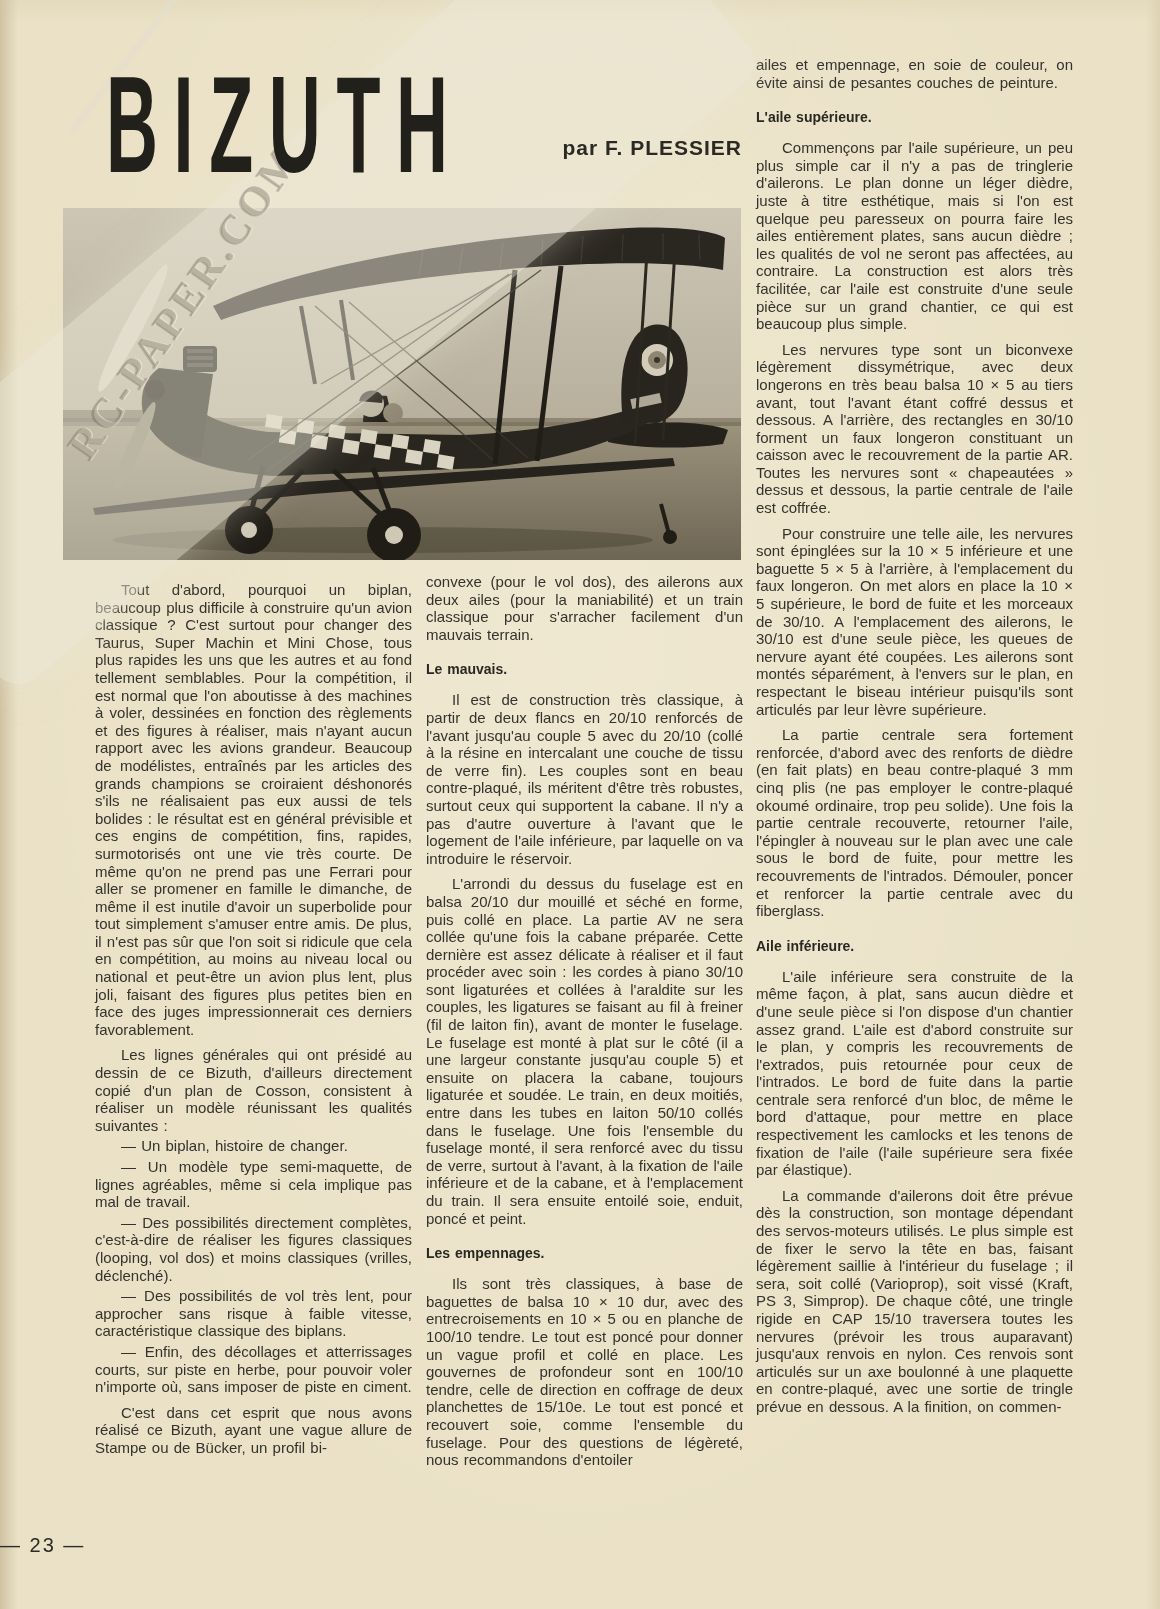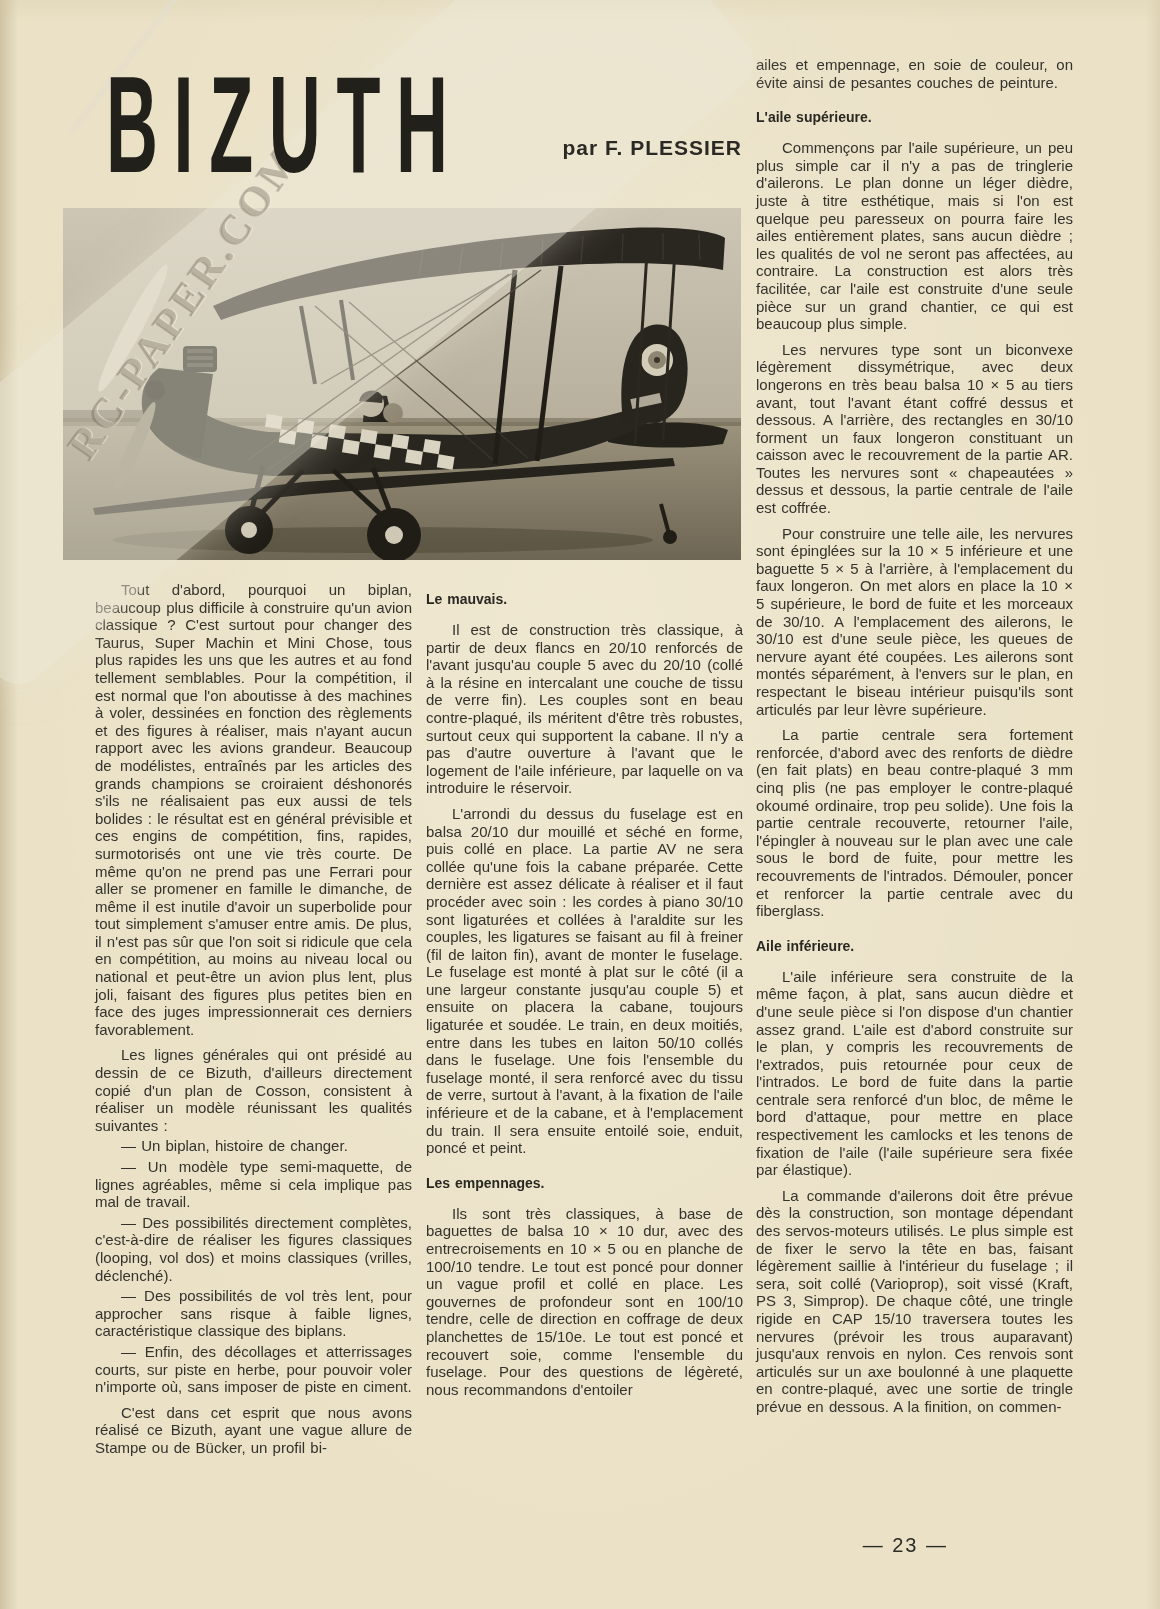--- a/index.html
+++ b/index.html
@@ -68,22 +68,22 @@
   .col p{margin:0;}
   .col .cont{margin:0 0 0 0;}
   .col .para{text-indent:26px;margin-top:8px;}
   .col .bullet{text-indent:26px;margin-top:3px;}
   .col h3.heading{
     font-size:14px;line-height:18px;margin:17px 0 13px;
     font-weight:bold;color:#292722;text-align:left;
   }
 
   .footer{
-    position:absolute;left:12px;top:1534px;width:936px;z-index:3;
-    text-align:right;font-size:20px;color:#2c2b26;letter-spacing:2px;
+    position:absolute;left:0;top:1534px;width:936px;z-index:3;
+    text-align:left;font-size:20px;color:#2c2b26;letter-spacing:2px;
   }
 </style>
 </head>
 <body>
 
 <div class="page">
 
   <div class="photo">
     <svg viewBox="0 0 678 352" preserveAspectRatio="none">
       <defs>
@@ -205,25 +205,26 @@
 
   <div class="title">BIZUTH</div>
   <div class="byline">par F. PLESSIER</div>
 
   <div class="col col-left">
       <p class="para">Tout d'abord, pourquoi un biplan, beaucoup plus difficile à construire qu'un avion classique ? C'est surtout pour changer des Taurus, Super Machin et Mini Chose, tous plus rapides les uns que les autres et au fond tellement semblables. Pour la compétition, il est normal que l'on aboutisse à des machines à voler, dessinées en fonction des règlements et des figures à réaliser, mais n'ayant aucun rapport avec les avions grandeur. Beaucoup de modélistes, entraînés par les articles des grands champions se croiraient déshonorés s'ils ne réalisaient pas eux aussi de tels bolides : le résultat est en général prévisible et ces engins de compétition, fins, rapides, surmotorisés ont une vie très courte. De même qu'on ne prend pas une Ferrari pour aller se promener en famille le dimanche, de même il est inutile d'avoir un superbolide pour tout simplement s'amuser entre amis. De plus, il n'est pas sûr que l'on soit si ridicule que cela en compétition, au moins au niveau local ou national et peut-être un avion plus lent, plus joli, faisant des figures plus petites bien en face des juges impressionnerait ces derniers favorablement.</p>
       <p class="para">Les lignes générales qui ont présidé au dessin de ce Bizuth, d'ailleurs directement copié d'un plan de Cosson, consistent à réaliser un modèle réunissant les qualités suivantes :</p>
       <p class="bullet">— Un biplan, histoire de changer.</p>
       <p class="bullet">— Un modèle type semi-maquette, de lignes agréables, même si cela implique pas mal de travail.</p>
       <p class="bullet">— Des possibilités directement complètes, c'est-à-dire de réaliser les figures classiques (looping, vol dos) et moins classiques (vrilles, déclenché).</p>
-      <p class="bullet">— Des possibilités de vol très lent, pour approcher sans risque à faible lignes, caractéristique classique des biplans.</p>
+      <p class="bullet">— Des possibilités de vol très lent, pour approcher sans risque à faible vitesse, caractéristique classique des biplans.</p>
       <p class="bullet">— Enfin, des décollages et atterrissages courts, sur piste en herbe, pour pouvoir voler n'importe où, sans imposer de piste en ciment.</p>
       <p class="para">C'est dans cet esprit que nous avons réalisé ce Bizuth, ayant une vague allure de Stampe ou de Bücker, un profil bi-</p>
     </div>
   <div class="col col-middle">
+      <p class="cont">convexe (pour le vol dos), des ailerons aux deux ailes (pour la maniabilité) et un train classique pour s'arracher facilement d'un mauvais terrain.</p>
       <h3 class="heading">Le mauvais.</h3>
       <p class="para">Il est de construction très classique, à partir de deux flancs en 20/10 renforcés de l'avant jusqu'au couple 5 avec du 20/10 (collé à la résine en intercalant une couche de tissu de verre fin). Les couples sont en beau contre-plaqué, ils méritent d'être très robustes, surtout ceux qui supportent la cabane. Il n'y a pas d'autre ouverture à l'avant que le logement de l'aile inférieure, par laquelle on va introduire le réservoir.</p>
       <p class="para">L'arrondi du dessus du fuselage est en balsa 20/10 dur mouillé et séché en forme, puis collé en place. La partie AV ne sera collée qu'une fois la cabane préparée. Cette dernière est assez délicate à réaliser et il faut procéder avec soin : les cordes à piano 30/10 sont ligaturées et collées à l'araldite sur les couples, les ligatures se faisant au fil à freiner (fil de laiton fin), avant de monter le fuselage. Le fuselage est monté à plat sur le côté (il a une largeur constante jusqu'au couple 5) et ensuite on placera la cabane, toujours ligaturée et soudée. Le train, en deux moitiés, entre dans les tubes en laiton 50/10 collés dans le fuselage. Une fois l'ensemble du fuselage monté, il sera renforcé avec du tissu de verre, surtout à l'avant, à la fixation de l'aile inférieure et de la cabane, et à l'emplacement du train. Il sera ensuite entoilé soie, enduit, poncé et peint.</p>
       <h3 class="heading">Les empennages.</h3>
       <p class="para">Ils sont très classiques, à base de baguettes de balsa 10 × 10 dur, avec des entrecroisements en 10 × 5 ou en planche de 100/10 tendre. Le tout est poncé pour donner un vague profil et collé en place. Les gouvernes de profondeur sont en 100/10 tendre, celle de direction en coffrage de deux planchettes de 15/10e. Le tout est poncé et recouvert soie, comme l'ensemble du fuselage. Pour des questions de légèreté, nous recommandons d'entoiler</p>
     </div>
   <div class="col col-right">
       <p class="cont">ailes et empennage, en soie de couleur, on évite ainsi de pesantes couches de peinture.</p>
       <h3 class="heading">L'aile supérieure.</h3>
       <p class="para">Commençons par l'aile supérieure, un peu plus simple car il n'y a pas de tringlerie d'ailerons. Le plan donne un léger dièdre, juste à titre esthétique, mais si l'on est quelque peu paresseux on pourra faire les ailes entièrement plates, sans aucun dièdre ; les qualités de vol ne seront pas affectées, au contraire. La construction est alors très facilitée, car l'aile est construite d'une seule pièce sur un grand chantier, ce qui est beaucoup plus simple.</p>

